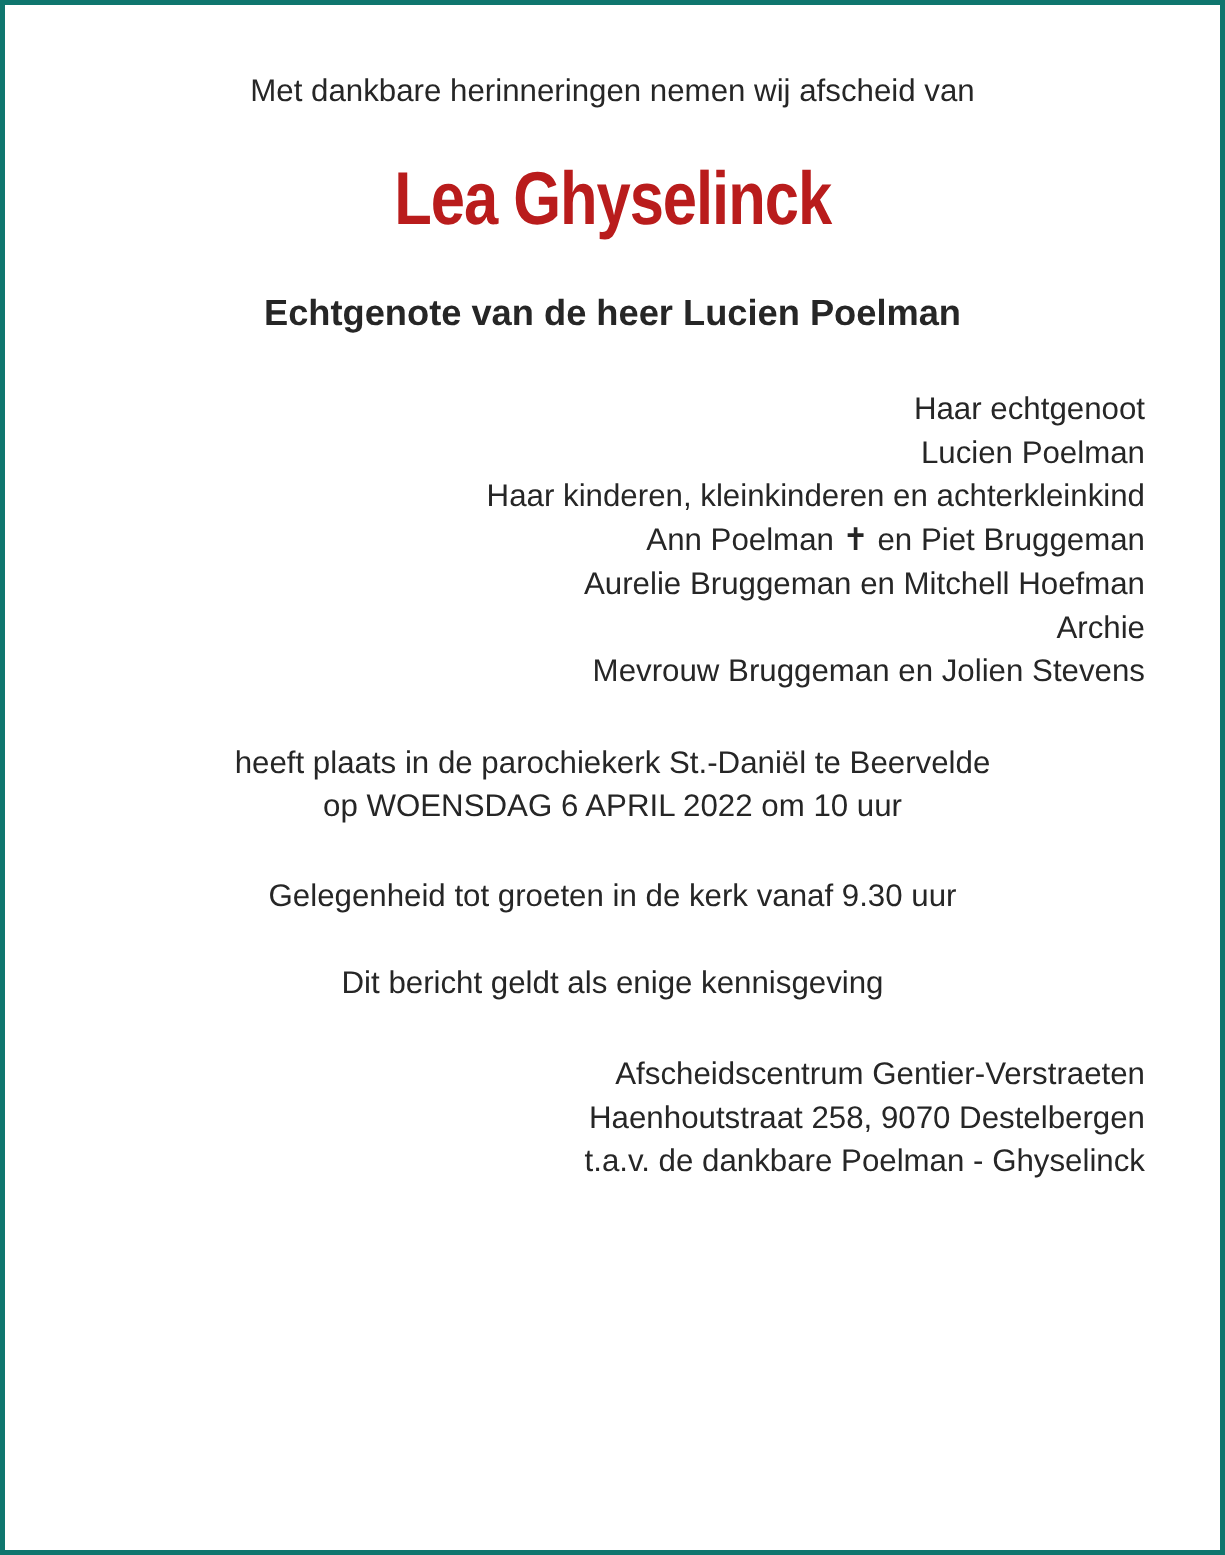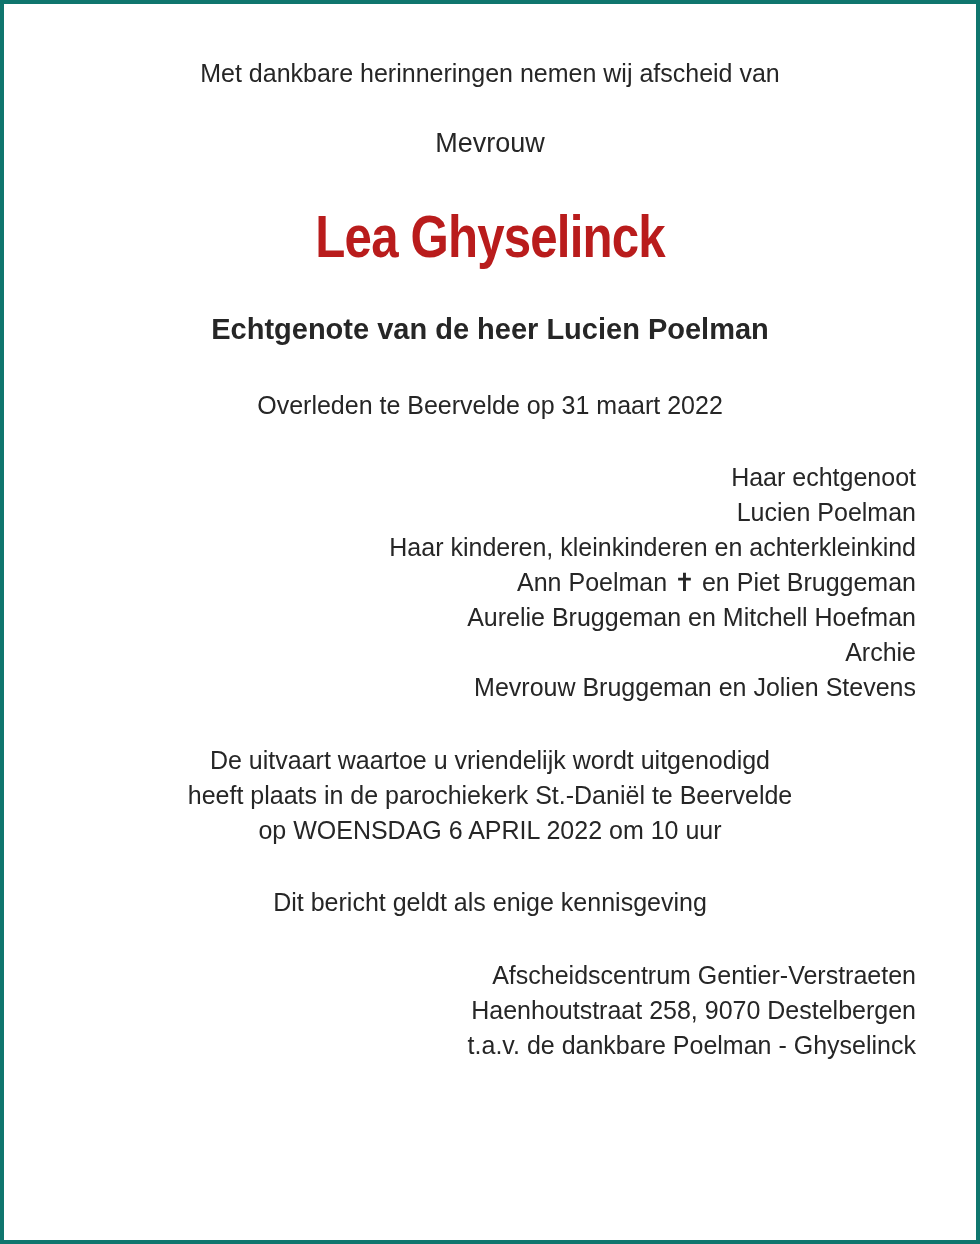--- a/index.html
+++ b/index.html
@@ -88,48 +88,46 @@
   }
   p { margin: 0; }
 </style>
 </head>
 <body>
 
 <div class="page">
 
   <p class="intro center">Met dankbare herinneringen nemen wij afscheid van</p>
 
-  <p class="salutation center">Mevrouw</p>
 
   <h1 class="deceased-name center">
     <span class="condensed">Lea Ghyselinck</span>
   </h1>
 
   <p class="relation center">Echtgenote van de heer Lucien Poelman</p>
 
   <div class="dates center">
-    <p>Overleden te Beervelde op 31 maart 2022</p>
   </div>
 
   <div class="family left">
     <p class="ind0">Haar echtgenoot</p>
     <p class="ind1">Lucien Poelman</p>
     <p class="ind0">Haar kinderen, kleinkinderen en achterkleinkind</p>
     <p class="ind1">Ann Poelman ✝ en Piet Bruggeman</p>
     <p class="ind2">Aurelie Bruggeman en Mitchell Hoefman</p>
     <p class="ind3">Archie</p>
     <p class="ind2">Mevrouw Bruggeman en Jolien Stevens</p>
   </div>
 
   <div class="funeral center">
-    <p>De uitvaart waartoe u vriendelijk wordt uitgenodigd</p>
     <p>heeft plaats in de parochiekerk St.-Daniël te Beervelde</p>
     <p>op WOENSDAG 6 APRIL 2022 om 10 uur</p>
   </div>
 
+  <p class="greeting center">Gelegenheid tot groeten in de kerk vanaf 9.30 uur</p>
 
   <p class="notice center">Dit bericht geldt als enige kennisgeving</p>
 
   <div class="contact left">
     <p>Afscheidscentrum Gentier-Verstraeten</p>
     <p>Haenhoutstraat 258, 9070 Destelbergen</p>
     <p>t.a.v. de dankbare Poelman - Ghyselinck</p>
   </div>
 
 </div>

